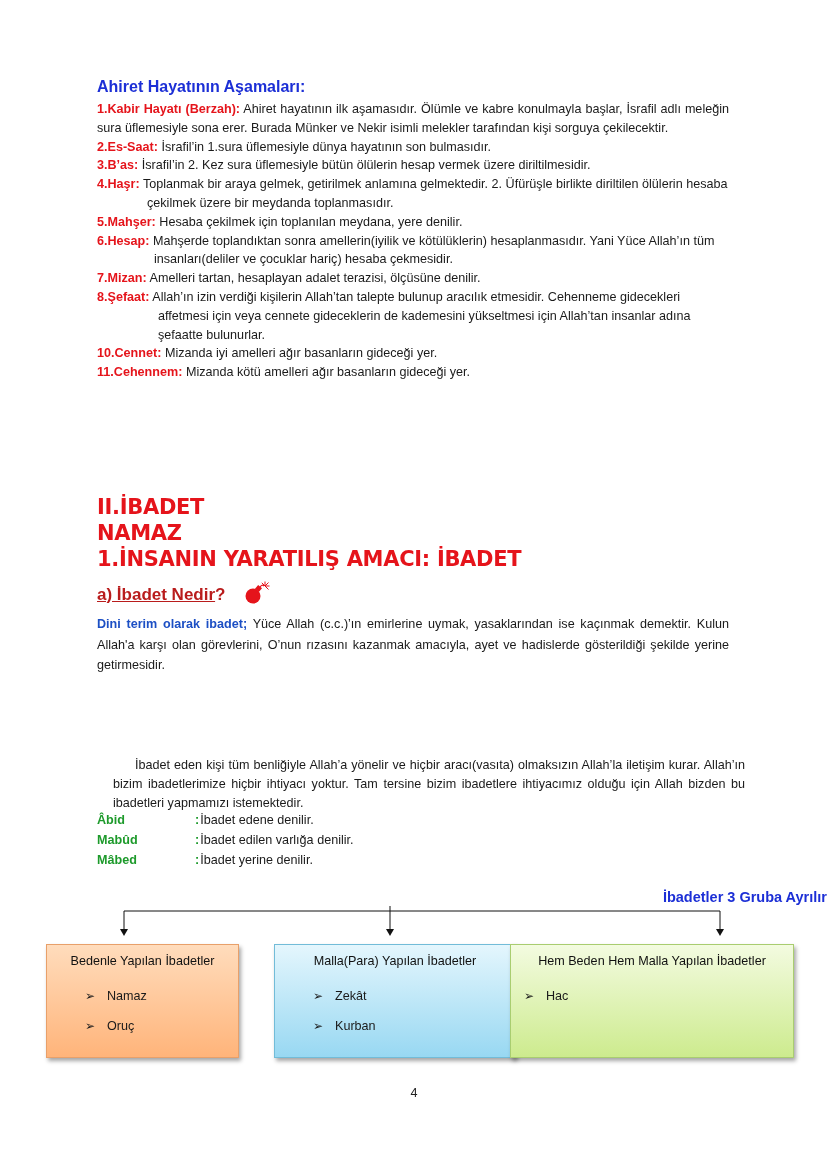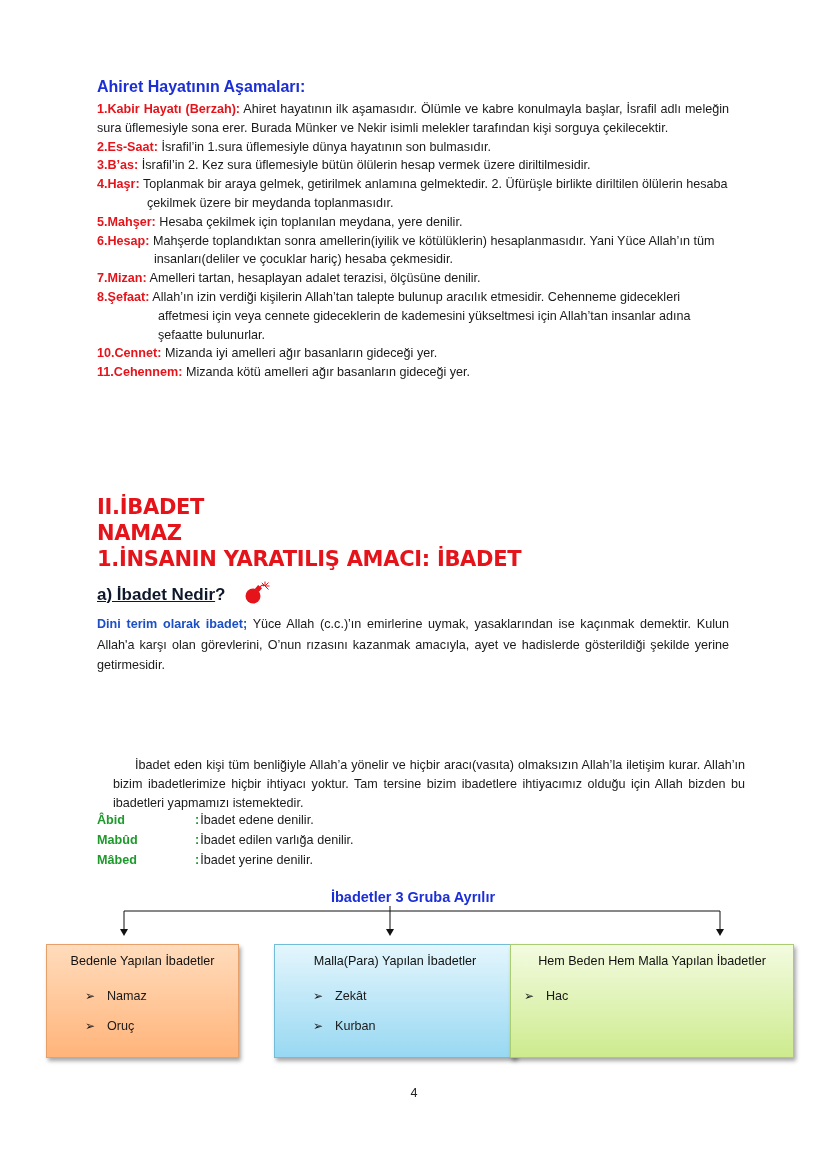--- a/index.html
+++ b/index.html
@@ -9,36 +9,36 @@
   .stages { position: absolute; left: 97px; top: 100px; width: 632px; font-size: 12.6px; line-height: 18.8px; }
   .stage { margin: 0; }
   .stage .lbl { color: #e5141b; font-weight: bold; }
   .stage.just { text-align: justify; }
   .hang-4 { padding-left: 50px; text-indent: -50px; }
   .hang-6 { padding-left: 57px; text-indent: -57px; }
   .hang-8 { padding-left: 61px; text-indent: -61px; }
   .hang-9 { padding-left: 53px; text-indent: -53px; }
 
   .unit { position: absolute; left: 97px; top: 494px; font-size: 21px; font-weight: bold; color: #e5141b; line-height: 26px; font-family: "DejaVu Sans", sans-serif; letter-spacing: -0.3px; }
-  .subq { position: absolute; left: 97px; top: 585px; font-size: 17px; font-weight: bold; color: #0f172a; }
+  .subq { position: absolute; left: 97px; top: 585px; font-size: 17px; font-weight: bold; color: #b91c1c; }
   .subq .u { text-decoration: underline; }
   .bomb { position: absolute; left: 243px; top: 581px; width: 30px; height: 24px; }
 
   .defs { position: absolute; left: 97px; top: 614px; width: 632px; font-size: 12.6px; line-height: 20.5px; text-align: justify; }
   .defs p { margin: 0; }
   .blue-b { color: #1c4fc4; font-weight: bold; }
 
   .para { position: absolute; left: 97px; top: 740px; width: 632px; font-size: 12.6px; line-height: 19px; text-align: justify; text-indent: 22px; margin: 16px; }
 
   .terms { position: absolute; left: 97px; top: 810px; font-size: 12.6px; line-height: 20px; }
   .term-row { display: flex; }
   .term-row .t { width: 98px; color: #1d9a2b; font-weight: bold; }
   .term-row .c { color: #1d9a2b; font-weight: bold; margin-right: 1px; }
 
-  .diag-title { position: absolute; left: 0; width: 828px; top: 889px; text-align: center; font-size: 14.5px; font-weight: bold; color: #1c2fd6; }
+  .diag-title { position: absolute; left: 0; width: 828px; top: 889px; text-align: right; font-size: 14.5px; font-weight: bold; color: #1c2fd6; }
   .diag-title span { position: relative; left: -1px; }
   svg.lines { position: absolute; left: 0; top: 905px; width: 828px; height: 40px; }
 
   .box { position: absolute; top: 944px; height: 114px; border: 1px solid; box-shadow: 2px 3px 4px rgba(0,0,0,0.35); box-sizing: border-box; }
   .box .bt { font-size: 12.6px; font-weight: normal; text-align: center; margin-top: 9px; color: #111; }
   .box ul { list-style: none; margin: 18px 0 0 0; padding: 0; font-size: 12.6px; line-height: 29.5px; }
   .box li { display: flex; align-items: center; }
   .box li .arr { width: 22px; font-size: 12px; }
   .box-orange { left: 46px; width: 193px; background: linear-gradient(#ffdcbc, #ffb47a); border-color: #e8a06a; }
   .box-orange ul { padding-left: 38px; margin-top: 14px; }

